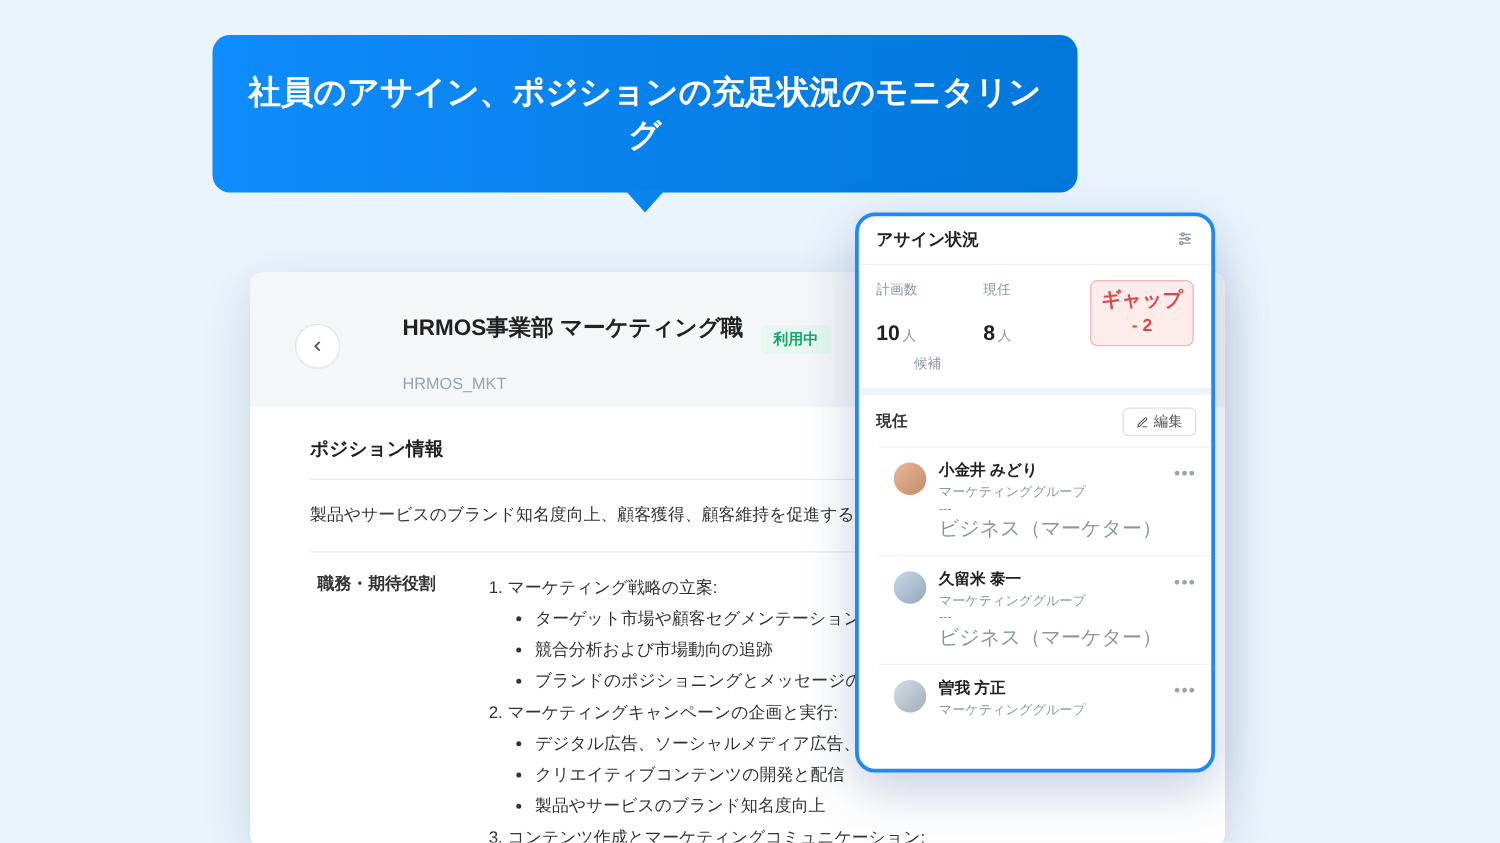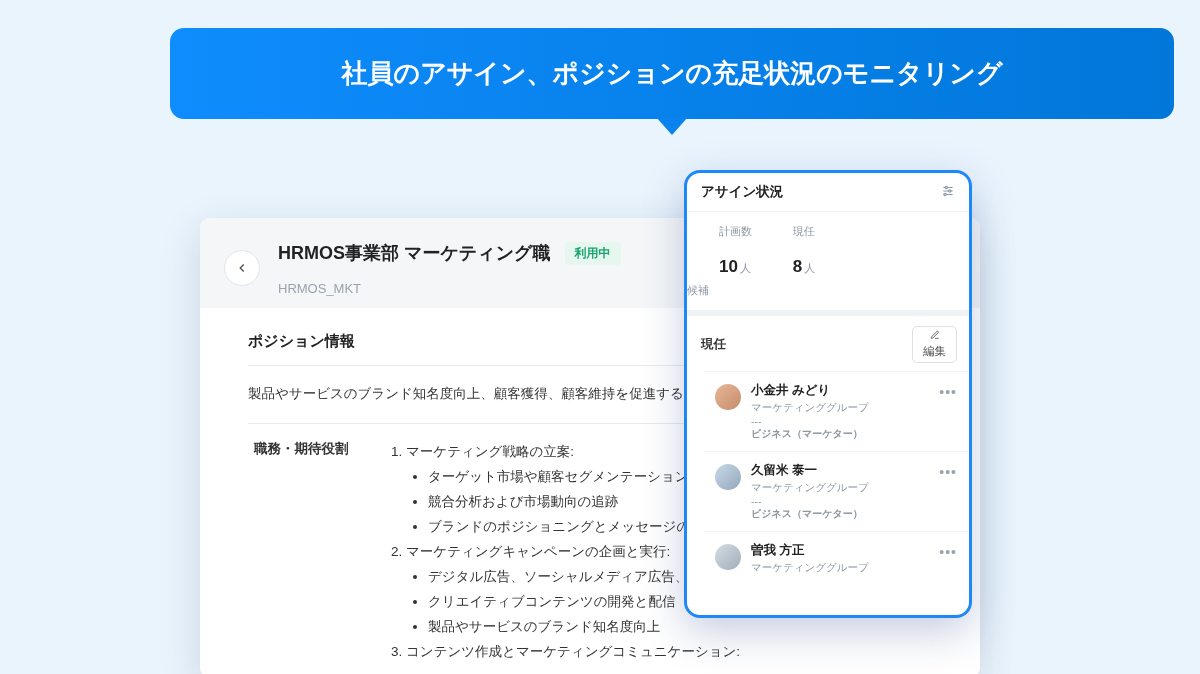--- a/index.html
+++ b/index.html
@@ -9,21 +9,21 @@
     width: 1200px;
     height: 674px;
     position: relative;
     overflow: hidden;
   }
 
   .hero {
     position: absolute;
     left: 170px;
     top: 28px;
-    width: 1004px;
+    width: 692px;
     background: linear-gradient(90deg, #0f8cfd 0%, #0077d9 100%);
     color: #fff;
     font-size: 26px;
     font-weight: 700;
     text-align: center;
     padding: 28px 20px;
     border-radius: 14px;
   }
   .hero::after{
     content:"";
@@ -45,43 +45,44 @@
     width:780px;
     height:460px;
     background:#fff;
     border-radius:10px;
     box-shadow:0 12px 40px rgba(20,40,70,.15);
     overflow:hidden;
   }
   .mc-head{
     display:flex;
     align-items:center;
-    padding:22px 24px 12px;
+    padding:22px 36px 12px;
     background:#f4f6f8;
+    gap:32px;
   }
   .back-btn{
     width:36px;height:36px;border-radius:50%;
     background:#fff;
     border:1px solid #e1e5ea;
     display:flex;align-items:center;justify-content:center;
     color:#555;font-size:16px;
     margin-right:18px;
     cursor:pointer;
   }
   .mc-title{font-size:18px;font-weight:700;color:#222;}
   .mc-sub{font-size:13px;color:#9aa3ad;margin-top:16px;}
   .badge{
     margin-left:14px;
     font-size:12px;
     color:#1aa56f;
     background:#e6f7ef;
     padding:3px 10px;
     border-radius:4px;
     align-self:flex-start;
-    margin-top:2px;
+    margin-top:20px;
     font-weight:600;
   }
   .section-title{
     padding:24px 48px 14px;
     font-size:15px;
     font-weight:700;
     color:#222;
   }
   .info-table{
     border-top:1px solid #e7ebef;
@@ -130,57 +131,56 @@
     padding:10px 14px;
     border-bottom:1px solid #edf1f5;
   }
   .panel-head .t{font-size:13.5px;font-weight:700;color:#222;}
   .sliders-icon{color:#8b96a3;font-size:13px;}
 
   .stats{
     display:grid;
     grid-template-columns:1fr 1fr 1fr;
     gap:3px;
-    padding:12px 32px 6px;
+    padding:12px 14px 6px;
   }
   .stat .sl{font-size:11px;color:#8b96a3;}
   .stat .sv{font-size:17px;font-weight:600;color:#222;margin-top:18px;}
   .stat .su{font-size:11px;color:#8b96a3;margin-left:2px;font-weight:400;}
   .gap-box{
     border:1.5px solid #f2b5b5;
     background:#fdecec;
     border-radius:6px;
     text-align:center;
     padding:5px 4px;
   }
   .gap-box .sl{color:#d84a4a;font-weight:600;}
   .gap-box .gv{color:#d84a4a;font-size:14px;font-weight:700;margin-top:1px;}
 
-  .stats-row2{padding:0 0 12px;}
+  .stats-row2{padding:0 14px 12px;margin-left:30px;}
   .stats-row2 .sl{font-size:11px;color:#8b96a3;}
   .stats-row2 .sv{font-size:17px;font-weight:600;color:#222;}
   .stats-row2 .su{font-size:11px;color:#8b96a3;margin-left:2px;font-weight:400;}
 
   .divider{height:6px;background:#f0f3f6;}
 
   .list-head{
     display:flex;justify-content:space-between;align-items:center;
     padding:10px 12px 8px 14px;
   }
   .list-head .t{font-size:12.5px;font-weight:700;color:#333;}
   .edit-btn{
     border:1px solid #dbe1e8;
     background:#fff;
     border-radius:5px;
     padding:3px 10px;
     font-size:11.5px;
     color:#555;
     display:flex;align-items:center;gap:4px;
     cursor:pointer;
-    flex-direction:column;
   }
   .edit-btn svg{width:10px;height:10px;}
 
   .member{
     display:flex;
     padding:10px 12px;
     border-top:1px solid #eef1f5;
     gap:10px;
     position:relative;
     margin-left:16px;
@@ -190,21 +190,21 @@
     background:linear-gradient(135deg,#d0d7de,#b0b8c0);
     flex-shrink:0;
     margin-top:2px;
   }
   .avatar.a1{background:linear-gradient(135deg,#e7b898,#c58c6a);}
   .avatar.a2{background:linear-gradient(135deg,#c9d8e6,#93a8bc);}
   .avatar.a3{background:linear-gradient(135deg,#d6dde4,#a1adb9);}
   .minfo .mn{font-size:12.5px;font-weight:700;color:#222;}
   .minfo .mg{font-size:10.5px;color:#8b96a3;margin-top:2px;}
   .minfo .md{font-size:10.5px;color:#8b96a3;}
-  .minfo .mr{font-size:10px;color:#8b96a3;font-weight:bold;}
+  .minfo .mr{font-size:16px;color:#8b96a3;}
   .dots{
     position:absolute;right:12px;top:12px;
     color:#9aa3ad;font-size:14px;letter-spacing:1px;
     cursor:pointer;
   }
 </style>
 </head>
 <body>
 
 <div class="hero">
@@ -270,20 +270,24 @@
   </div>
 
   <div class="stats">
     <div class="stat">
       <div class="sl">計画数</div>
       <div class="sv"><span>10</span><span class="su">人</span></div>
     </div>
     <div class="stat">
       <div class="sl">現任</div>
       <div class="sv"><span>8</span><span class="su">人</span></div>
+    </div>
+    <div class="gap-box">
+      <div class="sl">ギャップ</div>
+      <div class="gv">- 2</div>
     </div>
   </div>
   <div class="stats-row2">
     <div class="sl">候補</div>
   </div>
 
   <div class="divider"></div>
 
   <div class="list-head">
     <div class="t">現任</div>

